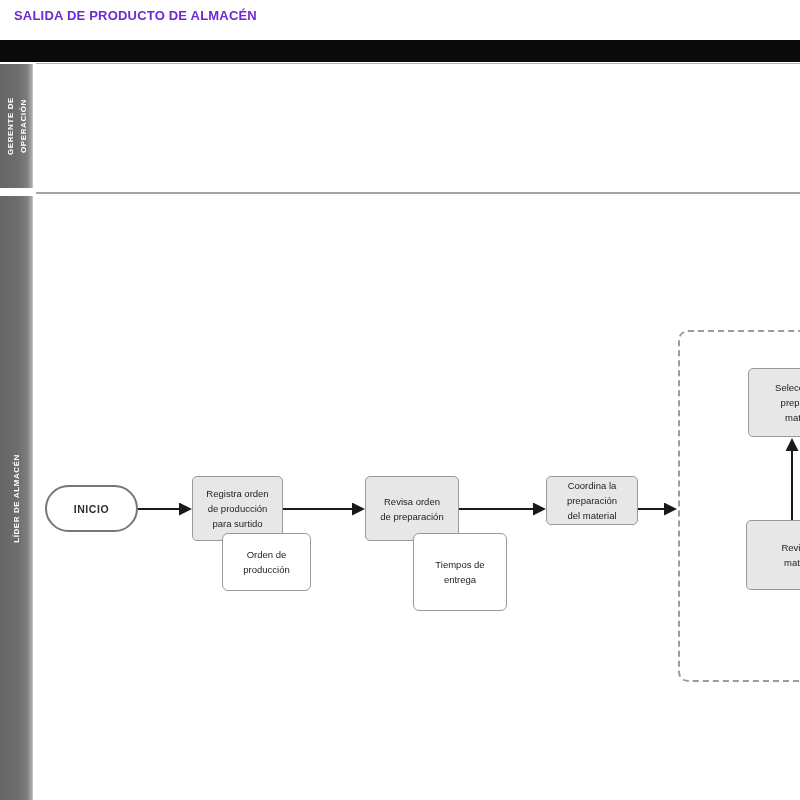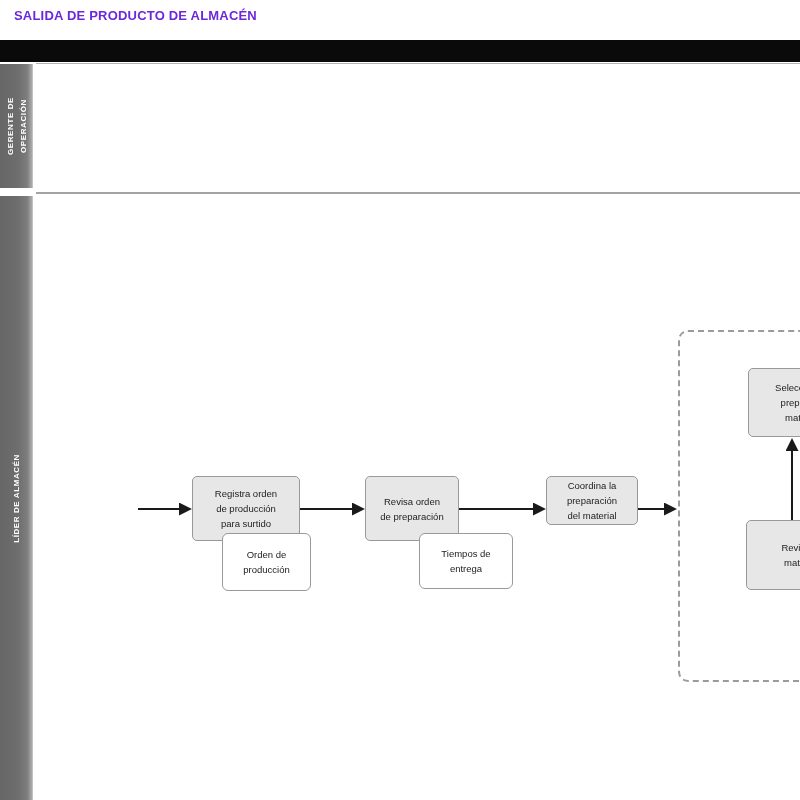--- a/index.html
+++ b/index.html
@@ -87,38 +87,41 @@
         <path d="M0,0 L10,5 L0,10 z" fill="#1a1a1a"></path>
       </marker>
     </defs>
     <line x1="138" y1="509" x2="190" y2="509" marker-end="url(#ah)"></line>
     <line x1="283" y1="509" x2="363" y2="509" marker-end="url(#ah)"></line>
     <line x1="459" y1="509" x2="544" y2="509" marker-end="url(#ah)"></line>
     <line x1="638" y1="509" x2="675" y2="509" marker-end="url(#ah)"></line>
     <line x1="792" y1="520" x2="792" y2="440" marker-end="url(#ah)"></line>
   </svg>
 
+  <div class="node start" style="left:45px; top:485px; width:93px; height:47px;">
+    <span class="lbl">INICIO</span>
+  </div>
 
-  <div class="node process" style="left:192px; top:476px; width:108px; height:65px;">
+  <div class="node process" style="left:192px; top:476px; width:91px; height:65px;">
     <span class="lbl">Registra orden
 de producción
 para surtido</span>
   </div>
 
   <div class="node docbox" style="left:222px; top:533px; width:89px; height:58px;">
     <span class="lbl">Orden de
 producción</span>
   </div>
 
   <div class="node process" style="left:365px; top:476px; width:94px; height:65px;">
     <span class="lbl">Revisa orden
 de preparación</span>
   </div>
 
-  <div class="node docbox" style="left:413px; top:533px; width:94px; height:56px;margin-left:6px;">
+  <div class="node docbox" style="left:413px; top:533px; width:94px; height:78px;">
     <span class="lbl">Tiempos de
 entrega</span>
   </div>
 
   <div class="node process" style="left:546px; top:476px; width:92px; height:49px;">
     <span class="lbl">Coordina la
 preparación
 del material</span>
   </div>
 

